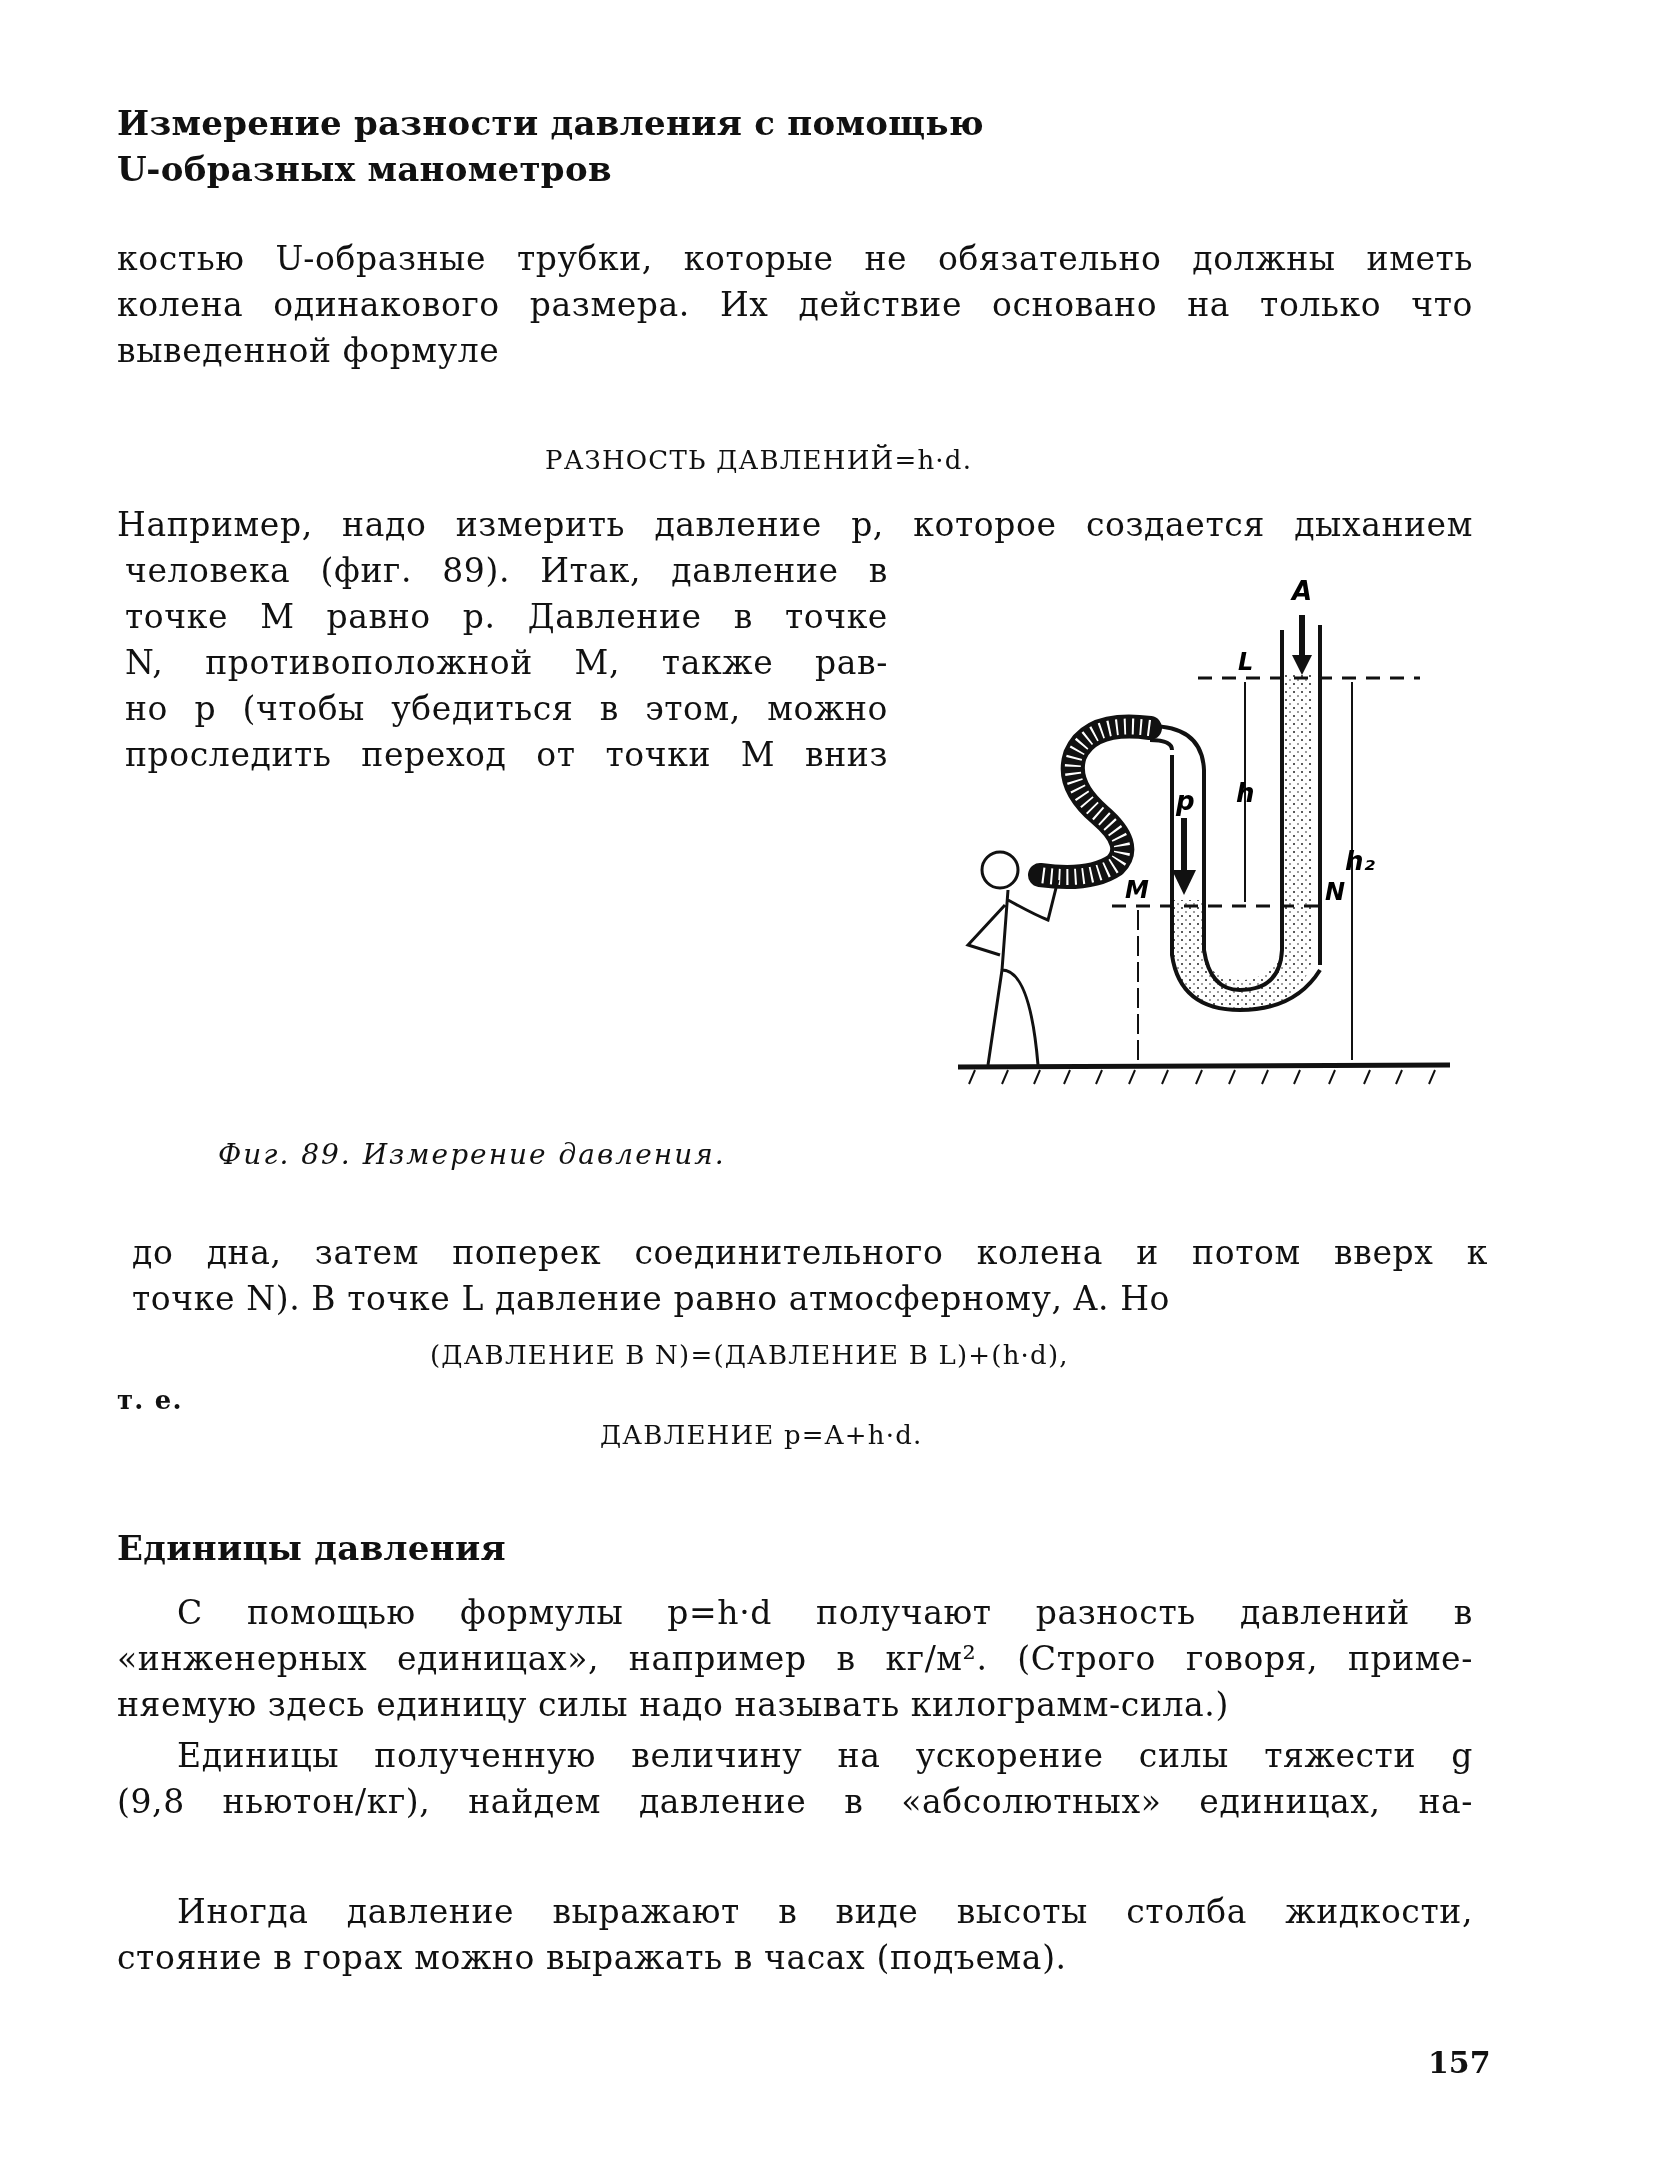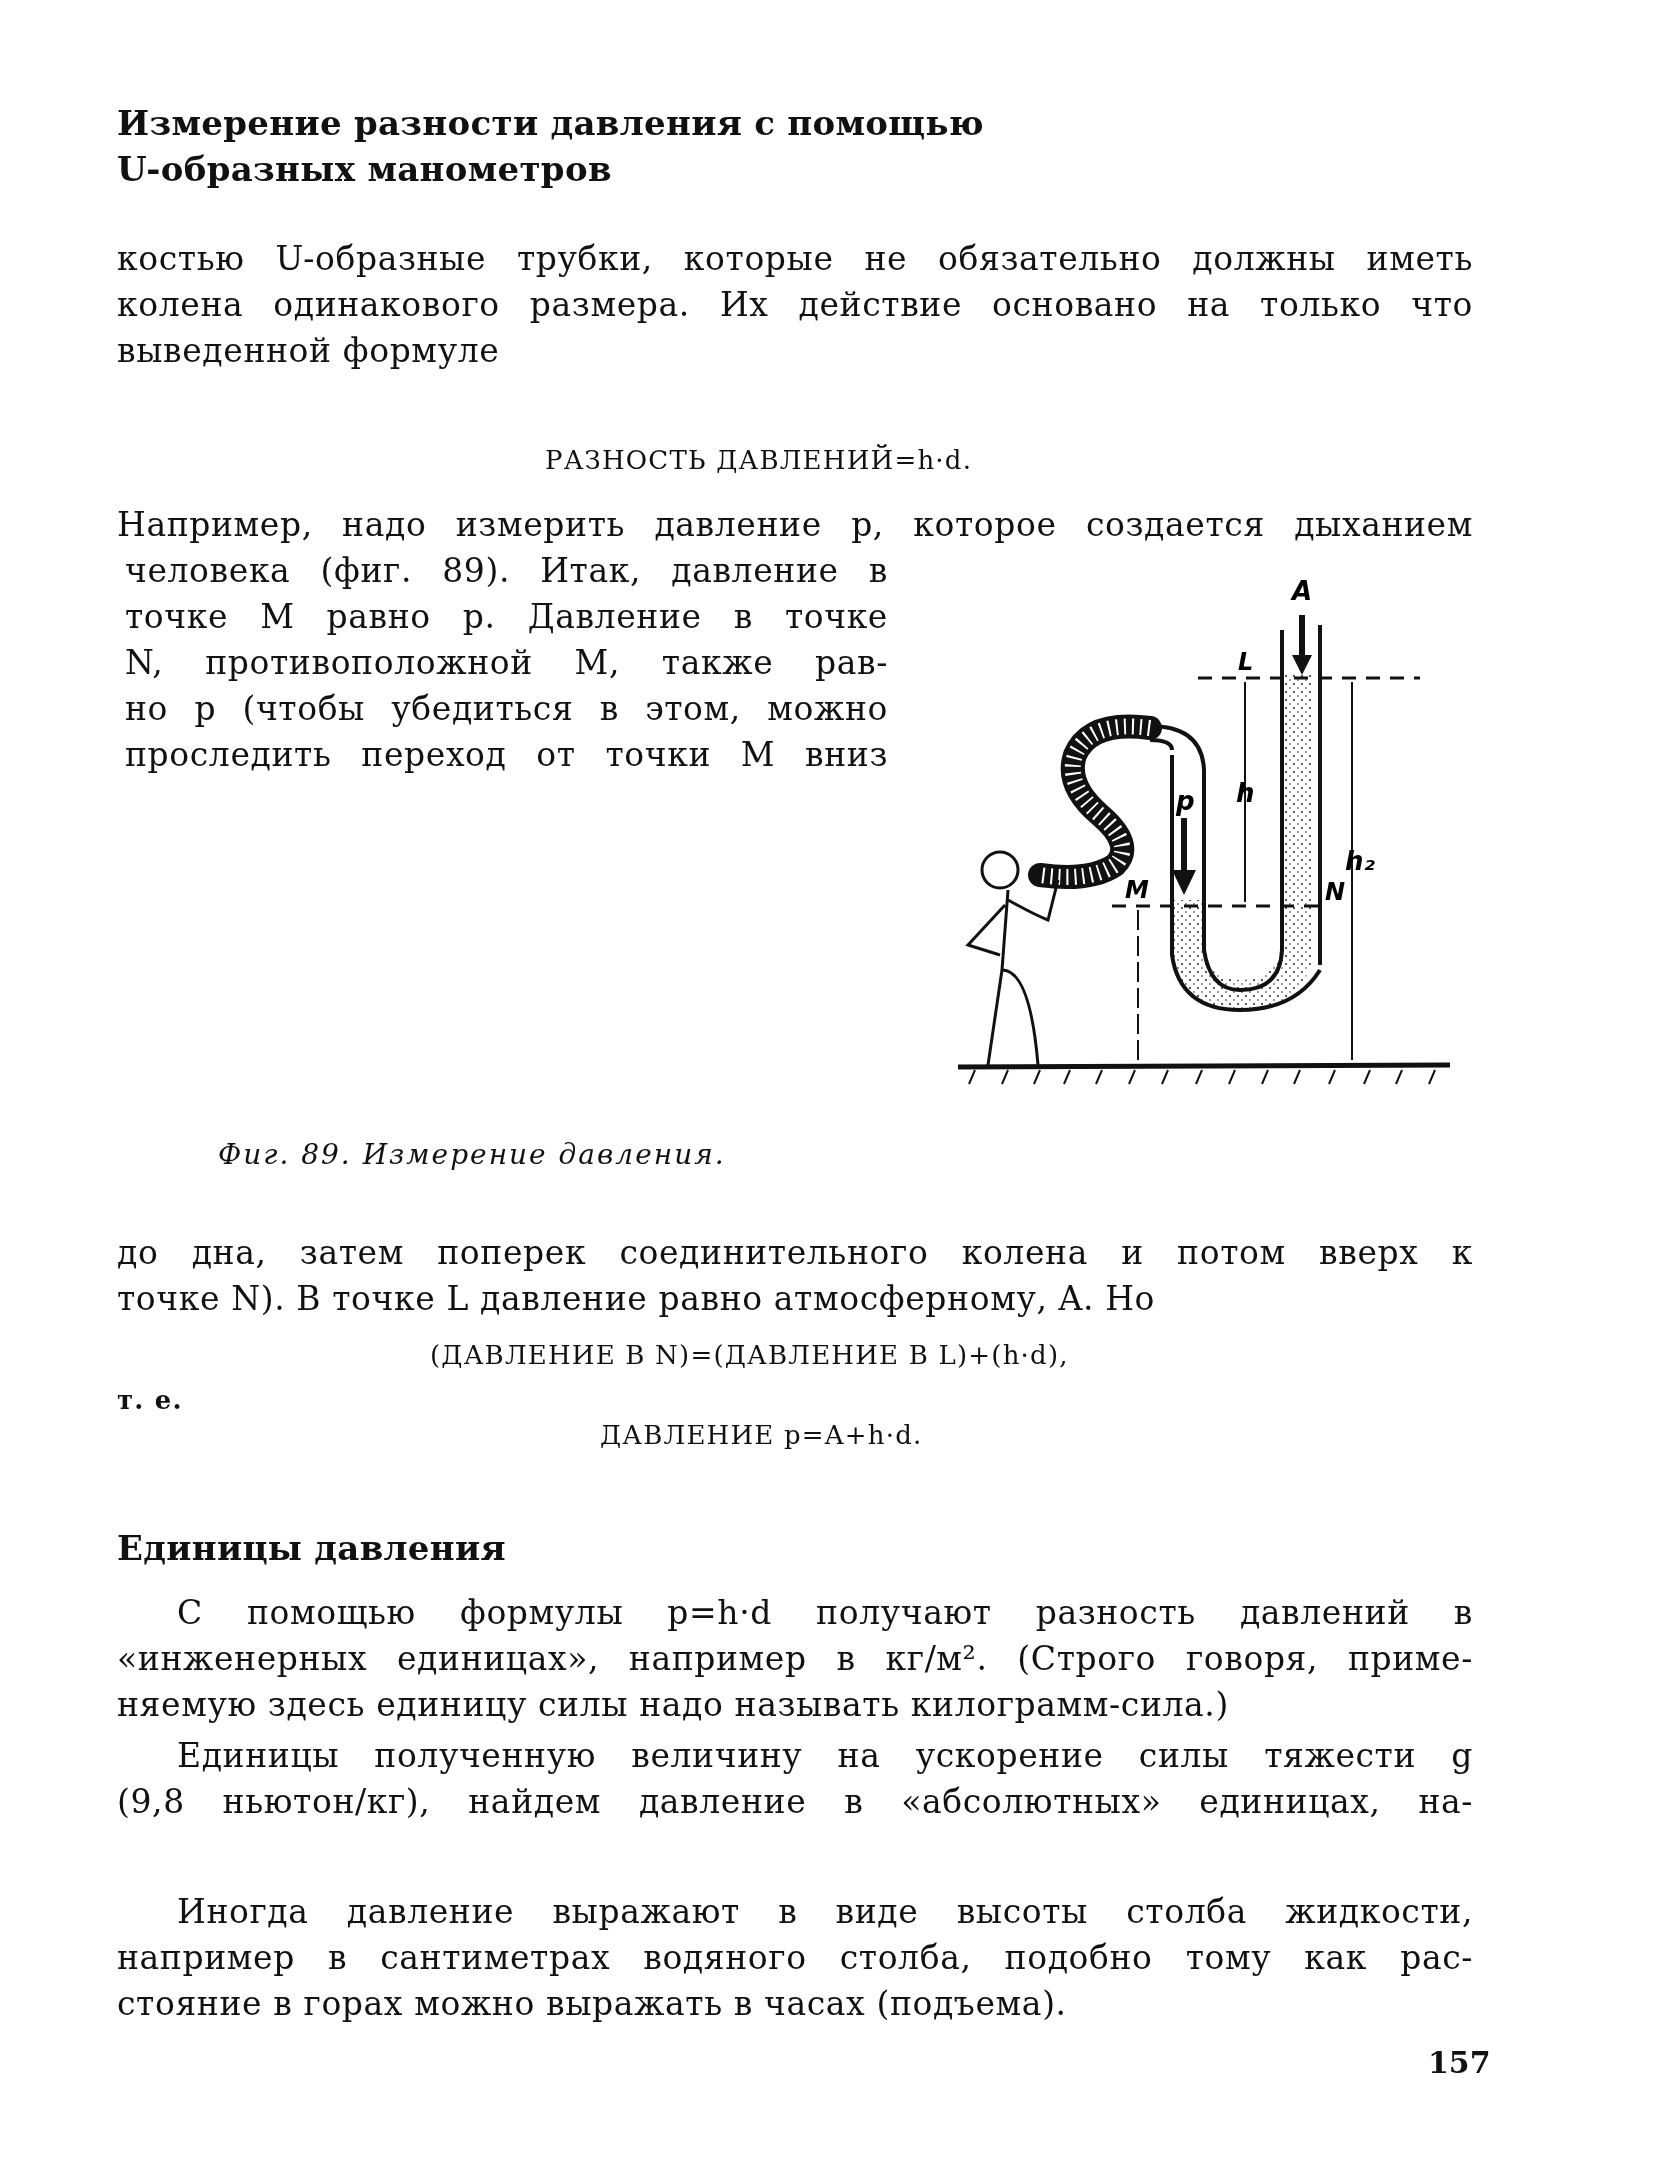--- a/index.html
+++ b/index.html
@@ -101,21 +101,21 @@
   <text x="298" y="100" font-size="24">L</text>
   <text x="296" y="232" font-size="26">h</text>
   <text x="236" y="240" font-size="26">p</text>
   <text x="185" y="328" font-size="24">M</text>
   <text x="385" y="330" font-size="24">N</text>
   <text x="405" y="300" font-size="26">h₂</text>
 </svg>
 
 <div class="abs caption" style="left:218px; top:1138px;">Фиг. 89. Измерение давления.</div>
 
-<div class="abs body-text" style="left:117px; top:1230px; width:1356px;">
+<div class="abs body-text" style="left:132px; top:1230px; width:1356px;">
   <span class="line">до дна, затем поперек соединительного колена и потом вверх к</span>
   <span class="line" style="text-align-last:left;">точке N). В точке L давление равно атмосферному, A. Но</span>
 </div>
 
 <div class="abs formula" style="left:430px; top:1340px;">(ДАВЛЕНИЕ В N)=(ДАВЛЕНИЕ В L)+(h·d),</div>
 <div class="abs formula" style="left:117px; top:1385px; font-weight:bold;">т. е.</div>
 <div class="abs formula" style="left:600px; top:1420px;">ДАВЛЕНИЕ p=A+h·d.</div>
 
 <div class="abs heading" style="left:117px; top:1525px;">Единицы давления</div>
 
@@ -125,17 +125,16 @@
   <span class="line" style="text-align-last:left;">няемую здесь единицу силы надо называть килограмм-сила.)</span>
 </div>
 
 <div class="abs body-text" style="left:117px; top:1733px; width:1356px;">
   <span class="line" style="padding-left:60px;">Единицы полученную величину на ускорение силы тяжести g</span>
   <span class="line">(9,8 ньютон/кг), найдем давление в «абсолютных» единицах, на-</span>
 </div>
 
 <div class="abs body-text" style="left:117px; top:1870px; width:1356px;margin-top:19px;">
   <span class="line" style="padding-left:60px;">Иногда давление выражают в виде высоты столба жидкости,</span>
-  <span class="line">например в сантиметрах водяного столба, подобно тому как рас-</span>
   <span class="line" style="text-align-last:left;">стояние в горах можно выражать в часах (подъема).</span>
 </div>
 
 <div class="abs page-number" style="left:1428px; top:2045px;">157</div>
 
 </body></html>

